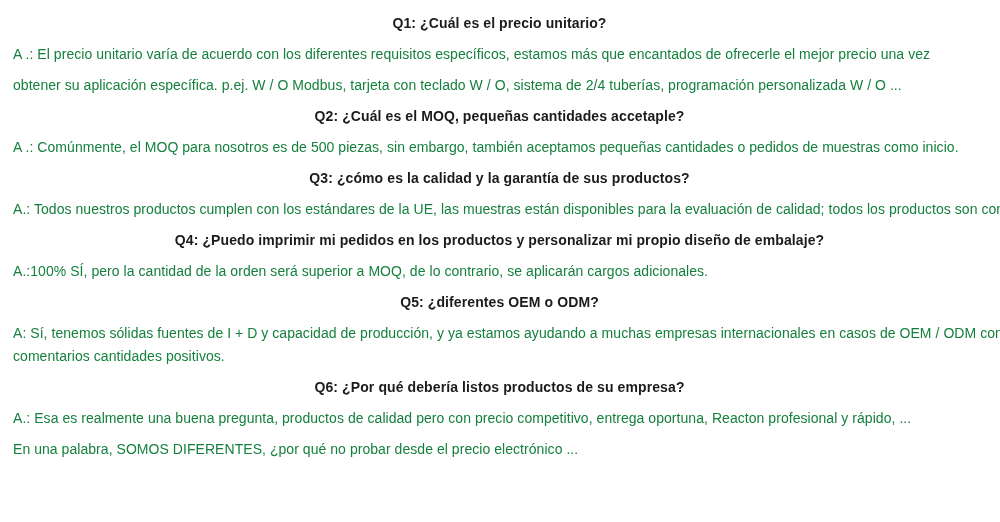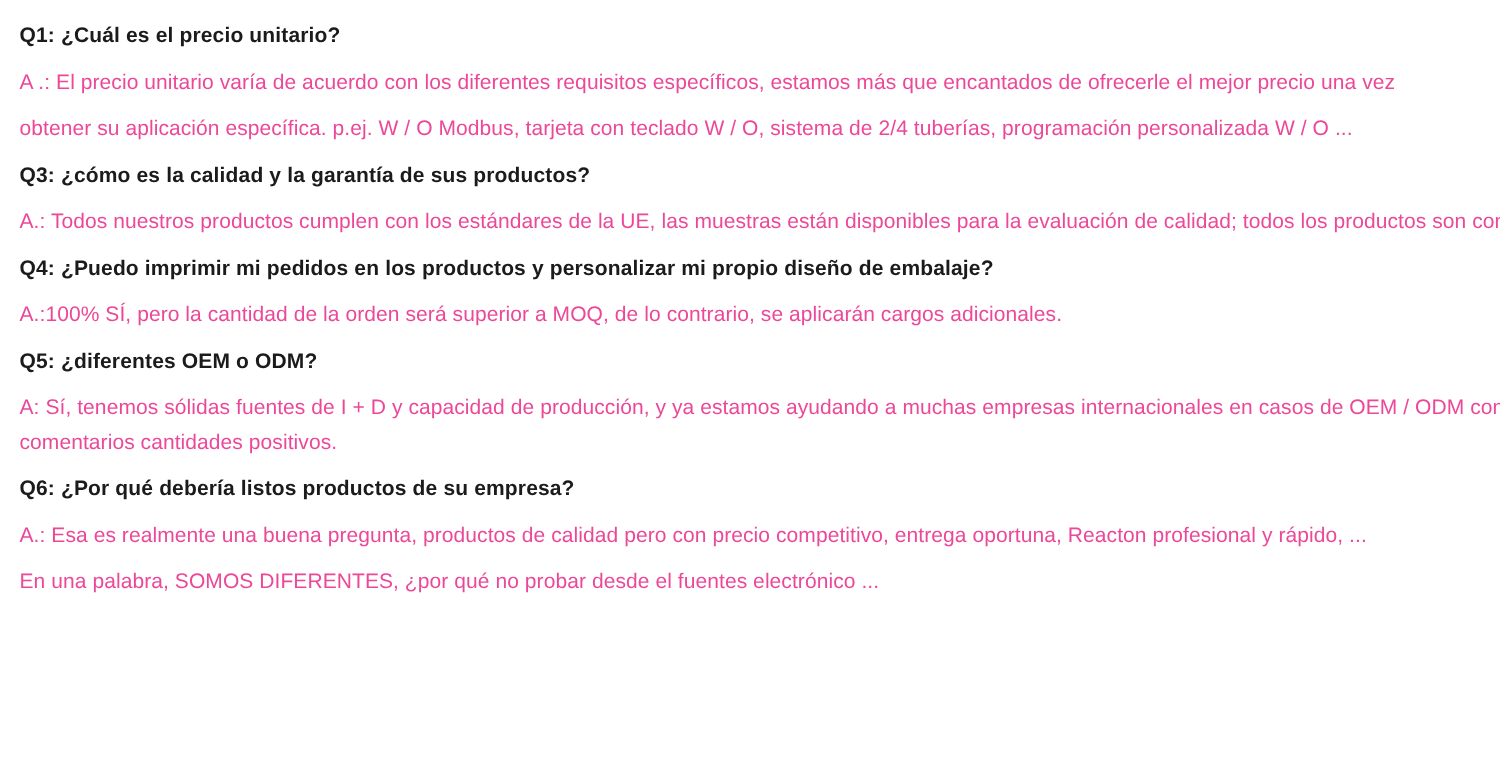--- a/index.html
+++ b/index.html
@@ -17,30 +17,31 @@
     padding: 12px 14px 0 13px;
   }
   .faq-q {
     margin: 0 0 8px 0;
     font-size: 14px;
     font-weight: bold;
     line-height: 23px;
     color: #1b1b1b;
     white-space: nowrap;
     letter-spacing: 0.1px;
+    text-align: center;
   }
   .para {
     margin: 0 0 8px 0;
   }
   .line {
     display: block;
     font-size: 14px;
     font-weight: normal;
     line-height: 23px;
-    color: #ec4899;
+    color: #15803d;
     white-space: nowrap;
     letter-spacing: 0.05px;
   }
 </style>
 </head>
 <body>
 
 <div class="faq-content">
 
   <section>
@@ -48,20 +49,28 @@
     <div>
       <p class="para">
         <span class="line">A .: El precio unitario varía de acuerdo con los diferentes requisitos específicos, estamos más que encantados de ofrecerle el mejor precio una vez</span>
       </p>
       <p class="para">
         <span class="line">obtener su aplicación específica. p.ej. W / O Modbus, tarjeta con teclado W / O, sistema de 2/4 tuberías, programación personalizada W / O ...</span>
       </p>
     </div>
   </section>
 
+  <section>
+    <h3 class="faq-q">Q2: ¿Cuál es el MOQ, pequeñas cantidades accetaple?</h3>
+    <div>
+      <p class="para">
+        <span class="line">A .: Comúnmente, el MOQ para nosotros es de 500 piezas, sin embargo, también aceptamos pequeñas cantidades o pedidos de muestras como inicio.</span>
+      </p>
+    </div>
+  </section>
 
   <section>
     <h3 class="faq-q">Q3: ¿cómo es la calidad y la garantía de sus productos?</h3>
     <div>
       <p class="para">
         <span class="line">A.: Todos nuestros productos cumplen con los estándares de la UE, las muestras están disponibles para la evaluación de calidad; todos los productos son con</span>
       </p>
     </div>
   </section>
 
@@ -84,18 +93,18 @@
     </div>
   </section>
 
   <section>
     <h3 class="faq-q">Q6: ¿Por qué debería listos productos de su empresa?</h3>
     <div>
       <p class="para">
         <span class="line">A.: Esa es realmente una buena pregunta, productos de calidad pero con precio competitivo, entrega oportuna, Reacton profesional y rápido, ...</span>
       </p>
       <p class="para">
-        <span class="line">En una palabra, SOMOS DIFERENTES, ¿por qué no probar desde el fuentes electrónico ...</span>
+        <span class="line">En una palabra, SOMOS DIFERENTES, ¿por qué no probar desde el precio electrónico ...</span>
       </p>
     </div>
   </section>
 
 </div>
 
 </body></html>

